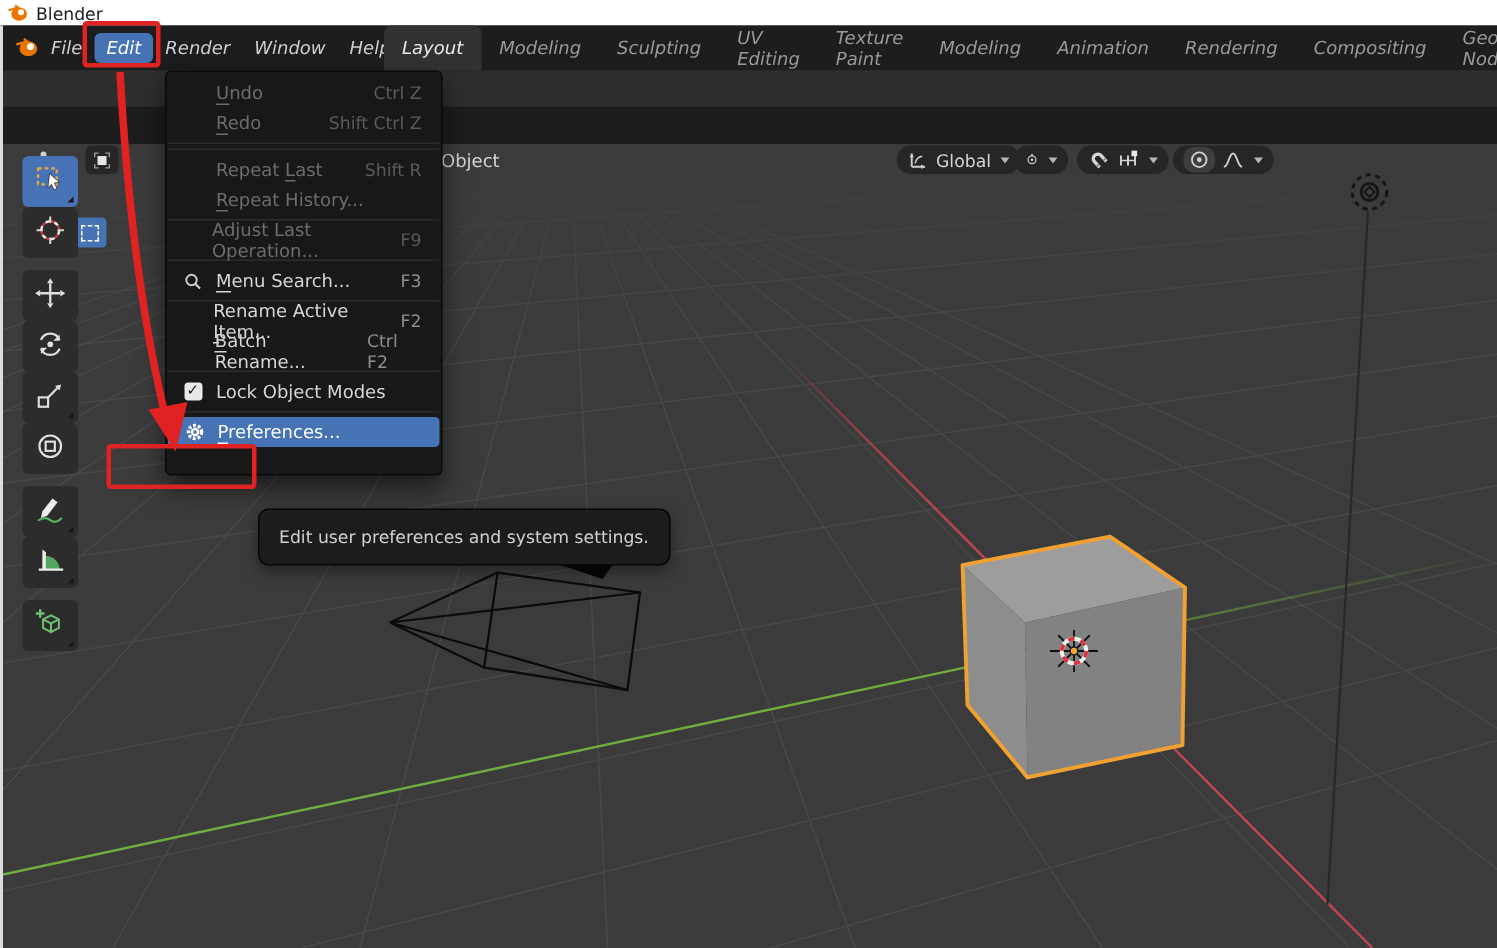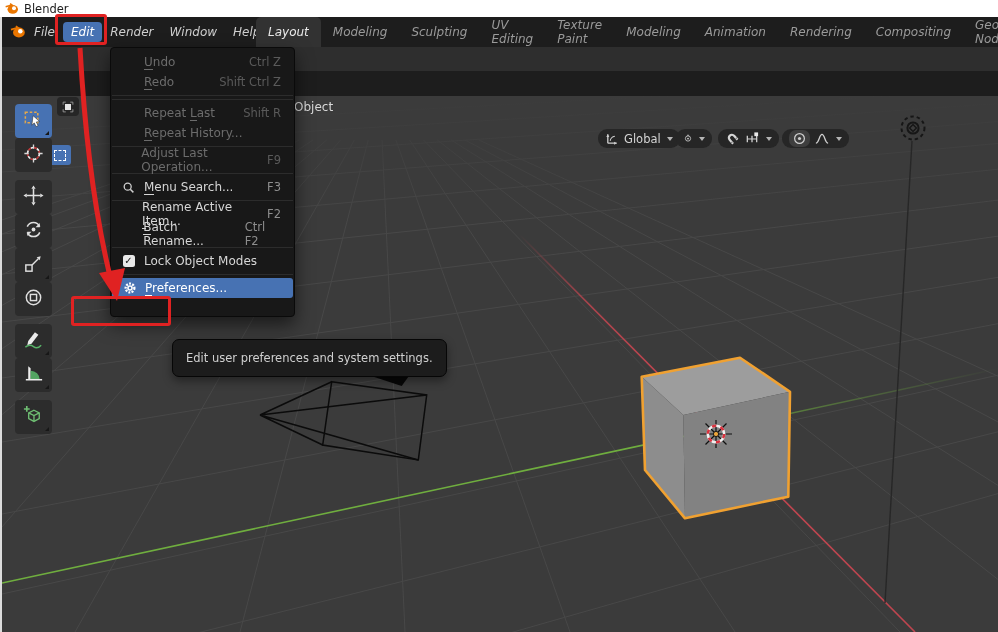--- a/index.html
+++ b/index.html
@@ -22,21 +22,21 @@
   .tabs{position:absolute;left:256px;top:0;height:30px;display:flex;align-items:stretch;}
   .tab{font-size:12px;color:#9a9a9a;padding:0 12px;display:flex;align-items:center;border-radius:5px 5px 0 0;}
   .tab.active{background:#323232;color:#e9e9e9;}
 
   
   .vp-header{position:absolute;top:47px;left:0;right:0;height:24px;background:#2e2e2e;z-index:2;}
   .vp-toolrow{position:absolute;top:71px;left:0;right:0;height:25px;background:#1d1d1d;z-index:2;}
   .hdr-label{position:absolute;top:50px;height:19px;display:flex;align-items:center;
     font-size:12px;color:#d8d8d8;padding:0 6px;}
   .pill{position:absolute;top:50px;height:19px;background:#262626;border-radius:9px;
-    display:flex;align-items:center;gap:4px;padding:0 7px;margin-top:32px;}
+    display:flex;align-items:center;gap:4px;padding:0 7px;}
   .pill .txt{font-size:11.5px;color:#d4d4d4;}
   .chev{width:0;height:0;border-left:3px solid transparent;border-right:3px solid transparent;
     border-top:4px solid #b5b5b5;margin-left:2px;}
   .seg-on{background:#3e3e3e;border-radius:7px;height:17px;display:flex;align-items:center;padding:0 3px;}
   .mode-sliver{position:absolute;left:57px;top:50px;width:22px;height:19px;background:#262626;
     border-radius:4px;display:flex;align-items:center;justify-content:center;}
   .selmode-btn{position:absolute;left:48px;top:74px;width:23px;height:20px;background:#4772b3;
     border-radius:3px;display:flex;align-items:center;justify-content:center;}
   .selmode-btn .dash{width:12px;height:11px;border:1.5px dashed #ffffff;}
 

